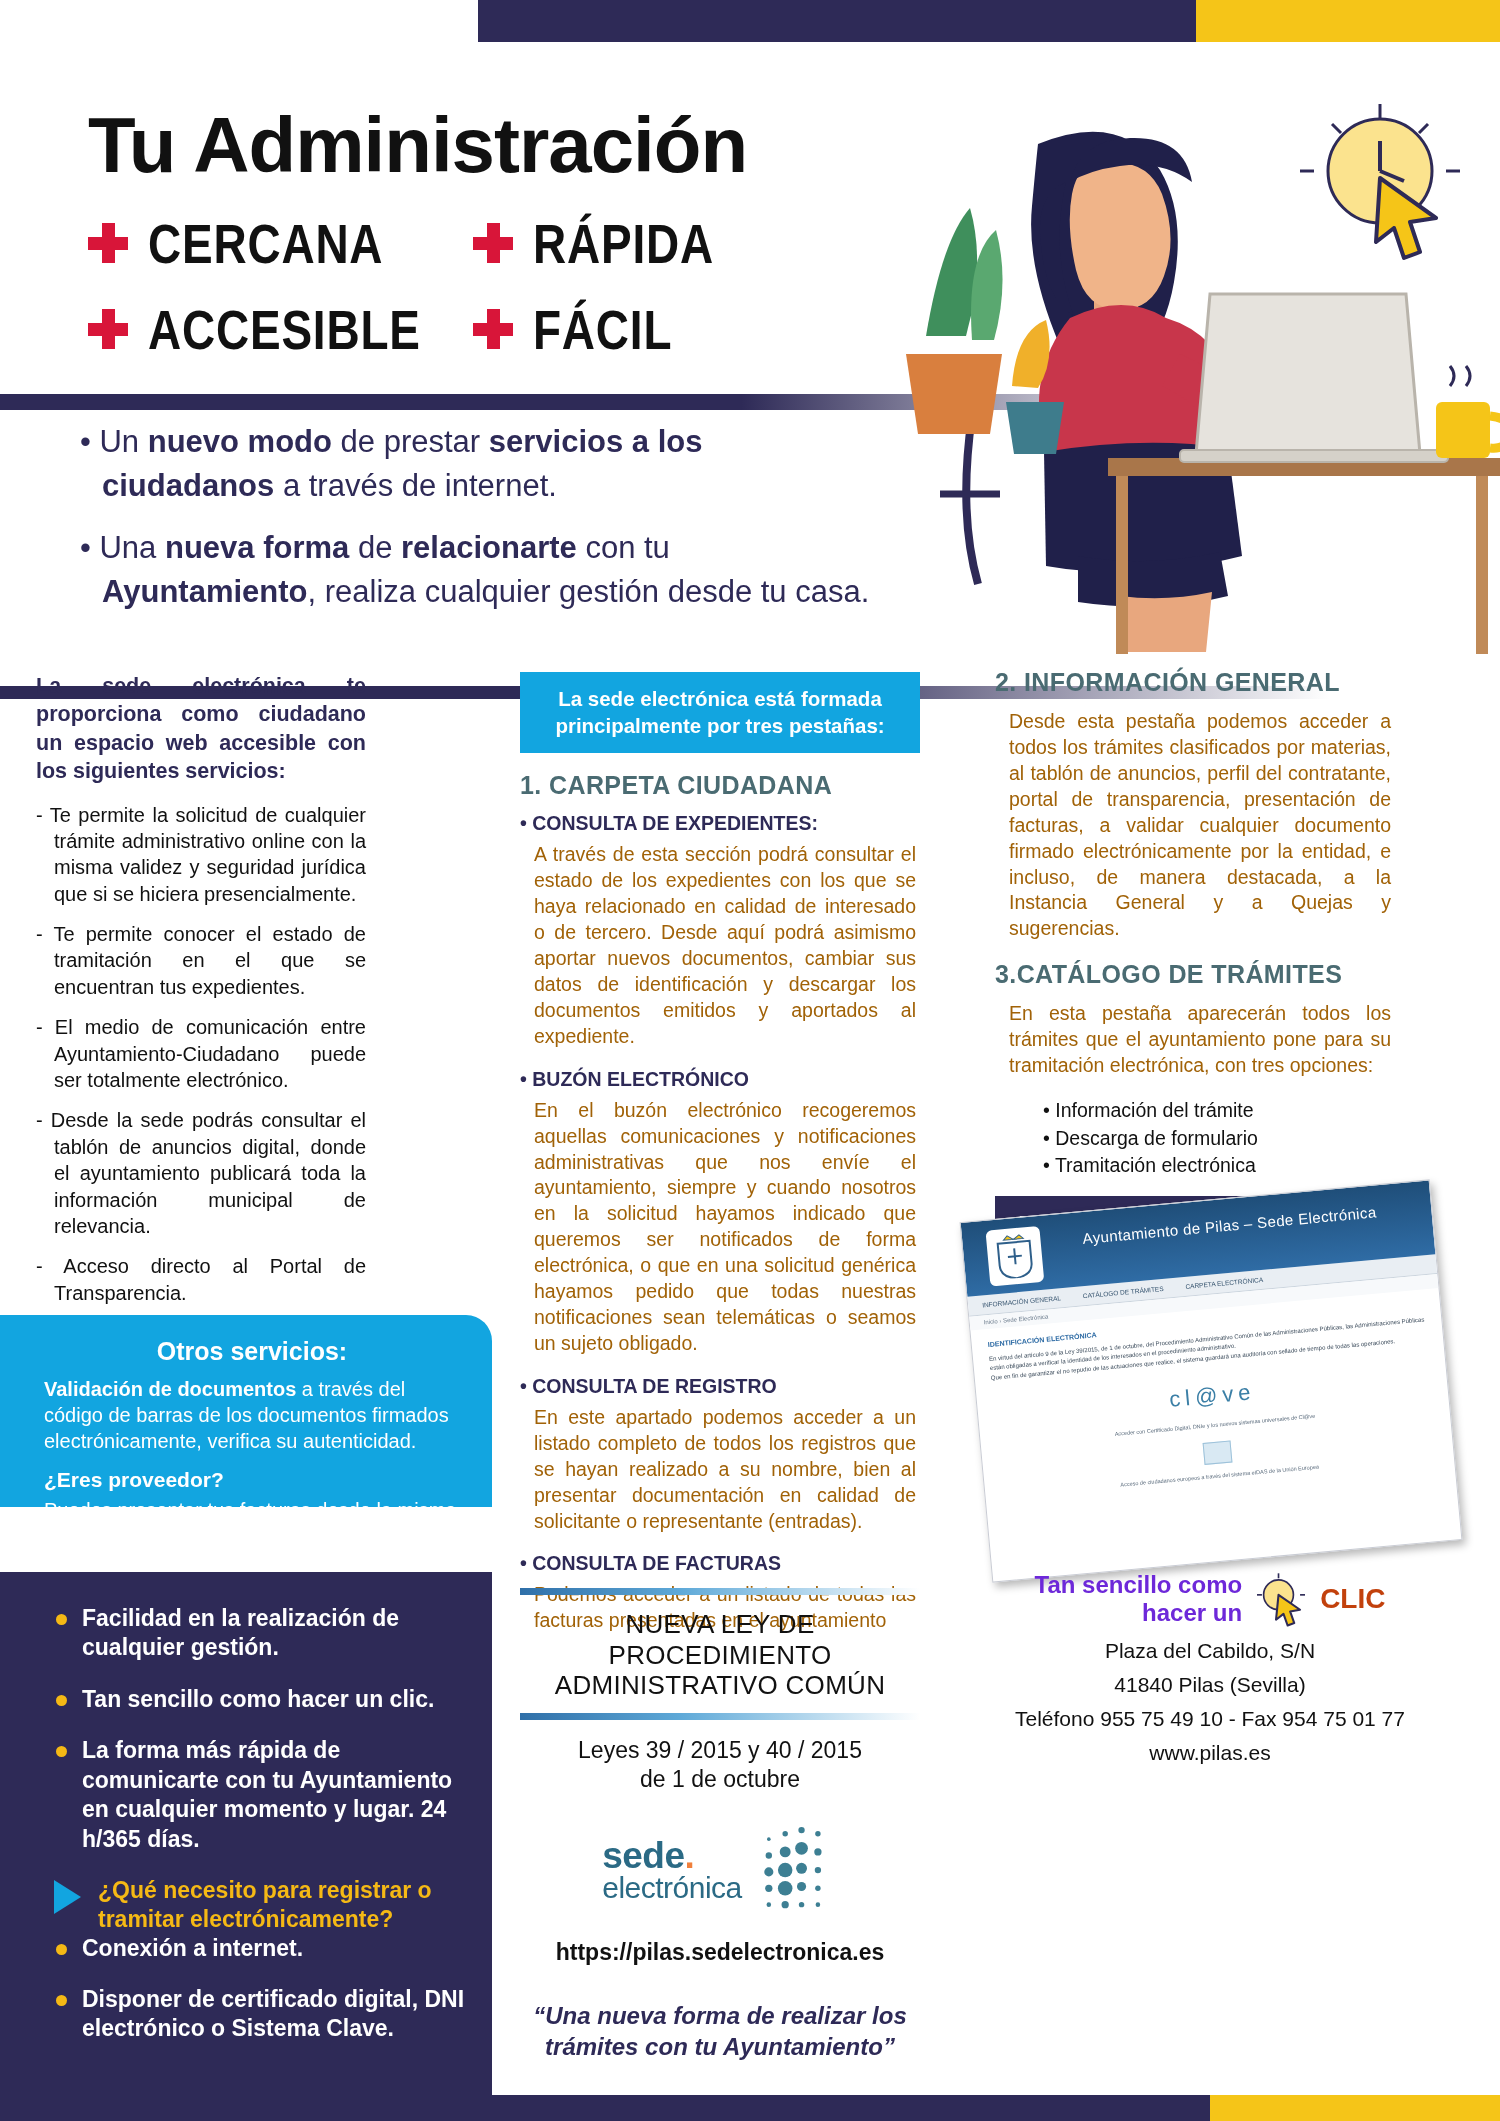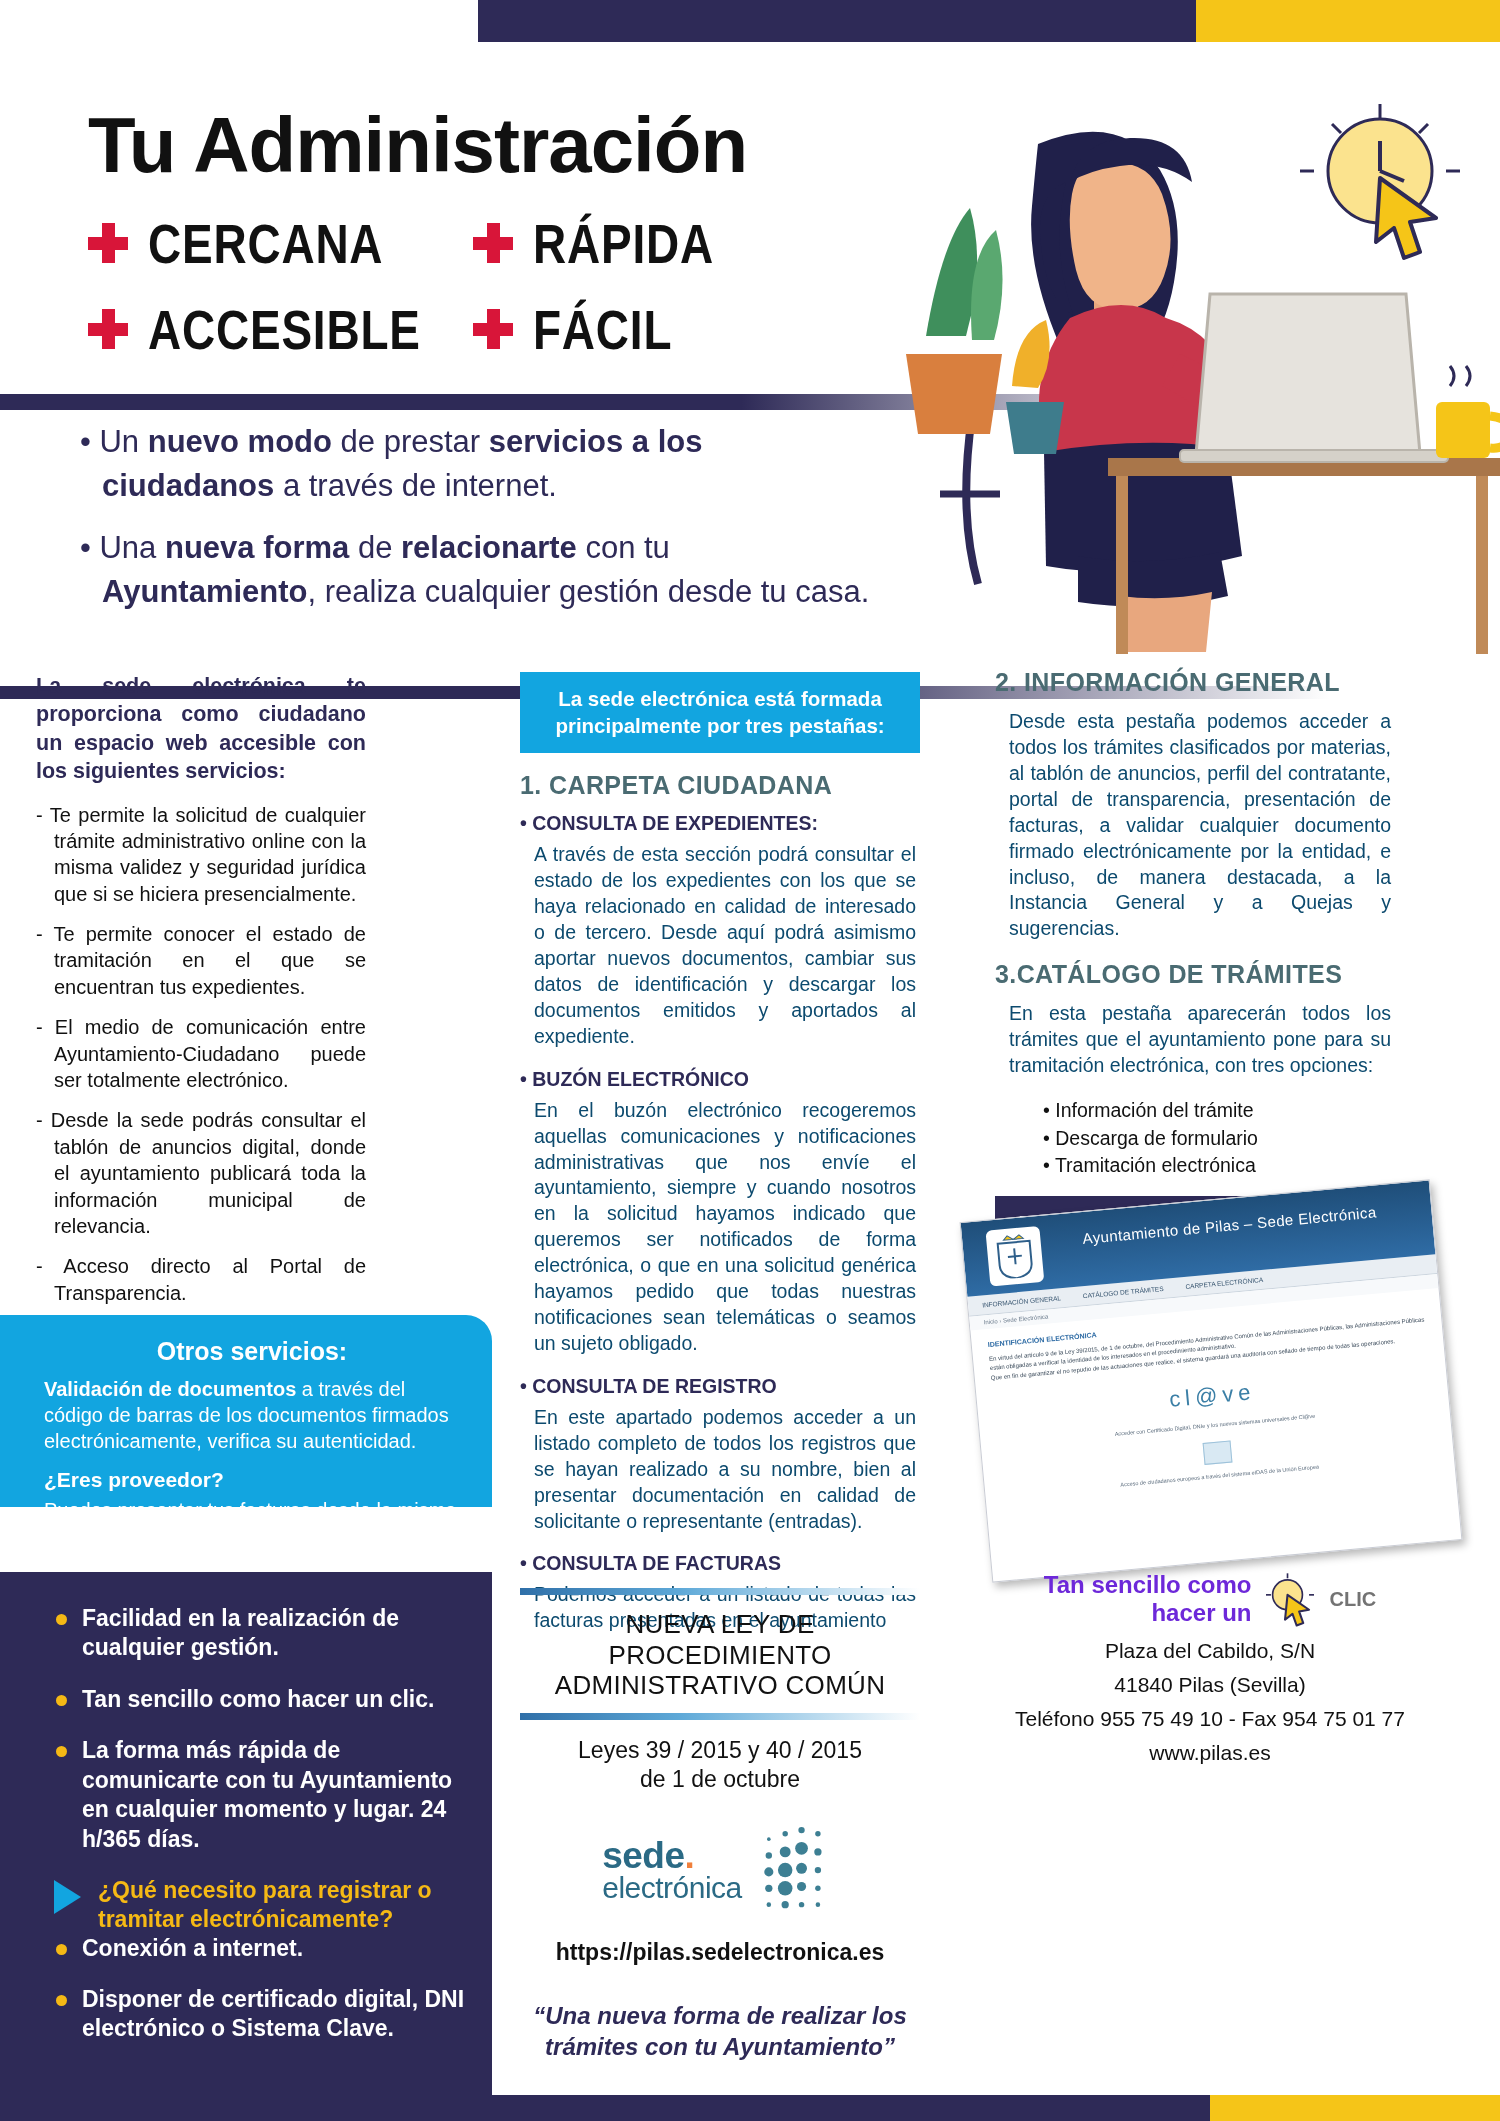--- a/index.html
+++ b/index.html
@@ -44,21 +44,21 @@
 
   .lead{font-size:21.5px;font-weight:bold;line-height:1.32;color:#2e2a57;margin:0 0 16px 0;text-align:justify;}
   .dashlist{margin:0;padding:0;list-style:none;}
   .dashlist li{font-size:20px;line-height:1.32;color:#111111;margin-bottom:14px;
     padding-left:18px;text-indent:-18px;text-align:justify;}
 
   .cyan-banner{background:#12a5e0;color:#fff;font-weight:bold;font-size:20.5px;line-height:1.3;
     padding:14px 16px;text-align:center;margin-bottom:18px;}
   .sec-head{color:#4a6b72;font-size:25px;font-weight:bold;letter-spacing:.4px;margin:0 0 12px 0;}
   .sub-head{color:#2e2a57;font-size:19.5px;font-weight:bold;margin:0 0 7px 0;}
-  .para{font-size:19.5px;line-height:1.33;color:#0c4a6e;margin:0 4px 18px 0;text-align:justify;padding-left:14px;}
+  .para{font-size:19.5px;line-height:1.33;color:#a16207;margin:0 4px 18px 0;text-align:justify;padding-left:14px;}
   .opt-list{margin:0 0 16px 0;padding:0 0 0 48px;list-style:none;}
   .opt-list li{font-size:19.5px;line-height:1.42;color:#111;text-indent:-15px;padding-left:15px;}
 
   .navy-banner{background:#2e2a57;color:#fff;font-weight:bold;font-size:20.5px;line-height:1.32;
     padding:13px 14px;text-align:center;}
 
   
   .cyan-box{position:absolute;left:0;top:1315px;width:492px;height:192px;background:#12a5e0;color:#fff;
     border-top-right-radius:26px;padding:22px 32px 0 44px;box-sizing:border-box;}
   .cyan-box h3{margin:0 0 10px 0;font-size:25px;text-align:center;font-weight:bold;}
@@ -88,21 +88,21 @@
   .sede-text .l1{font-size:37px;font-weight:bold;color:#2b6a85;letter-spacing:-.5px;}
   .sede-text .l1 .dot{color:#f0803c;}
   .sede-text .l2{font-size:30px;color:#2b6a85;letter-spacing:-.5px;}
   .url{font-size:23px;font-weight:bold;margin:18px 0 0 0;color:#111;}
   .quote{font-size:24px;font-weight:bold;font-style:italic;color:#2e2a57;line-height:1.3;margin:34px 0 0 0;}
 
   
   .right-footer{position:absolute;left:995px;top:1570px;width:430px;text-align:center;color:#111;}
   .clic-row{display:flex;align-items:center;justify-content:center;gap:10px;margin-bottom:6px;}
   .clic-text{font-size:24px;font-weight:bold;color:#6d28d9;line-height:1.18;text-align:right;}
-  .clic-word{font-size:20px;font-weight:bold;color:#737373;}
+  .clic-word{font-size:28px;font-weight:bold;color:#c2410c;}
   .town{font-size:31px;margin:22px 0 14px 0;}
   .town b{font-weight:bold;}
   .addr{font-size:21px;line-height:1.62;}
 
   
   .shot{position:absolute;left:975px;top:1200px;width:470px;height:360px;transform:rotate(-5.2deg);
     background:#fff;border:1px solid #c9ccd4;box-shadow:3px 5px 9px rgba(0,0,0,.28);overflow:hidden;}
   .shot-head{height:74px;background:linear-gradient(180deg,#1f4e79 0%,#2f6ca5 100%);position:relative;}
   .shot-head .sh-title{position:absolute;left:120px;top:18px;color:#fff;font-size:15px;letter-spacing:.4px;}
   .shot-nav{height:19px;background:#e9eef3;border-bottom:1px solid #ccd5de;display:flex;align-items:center;

